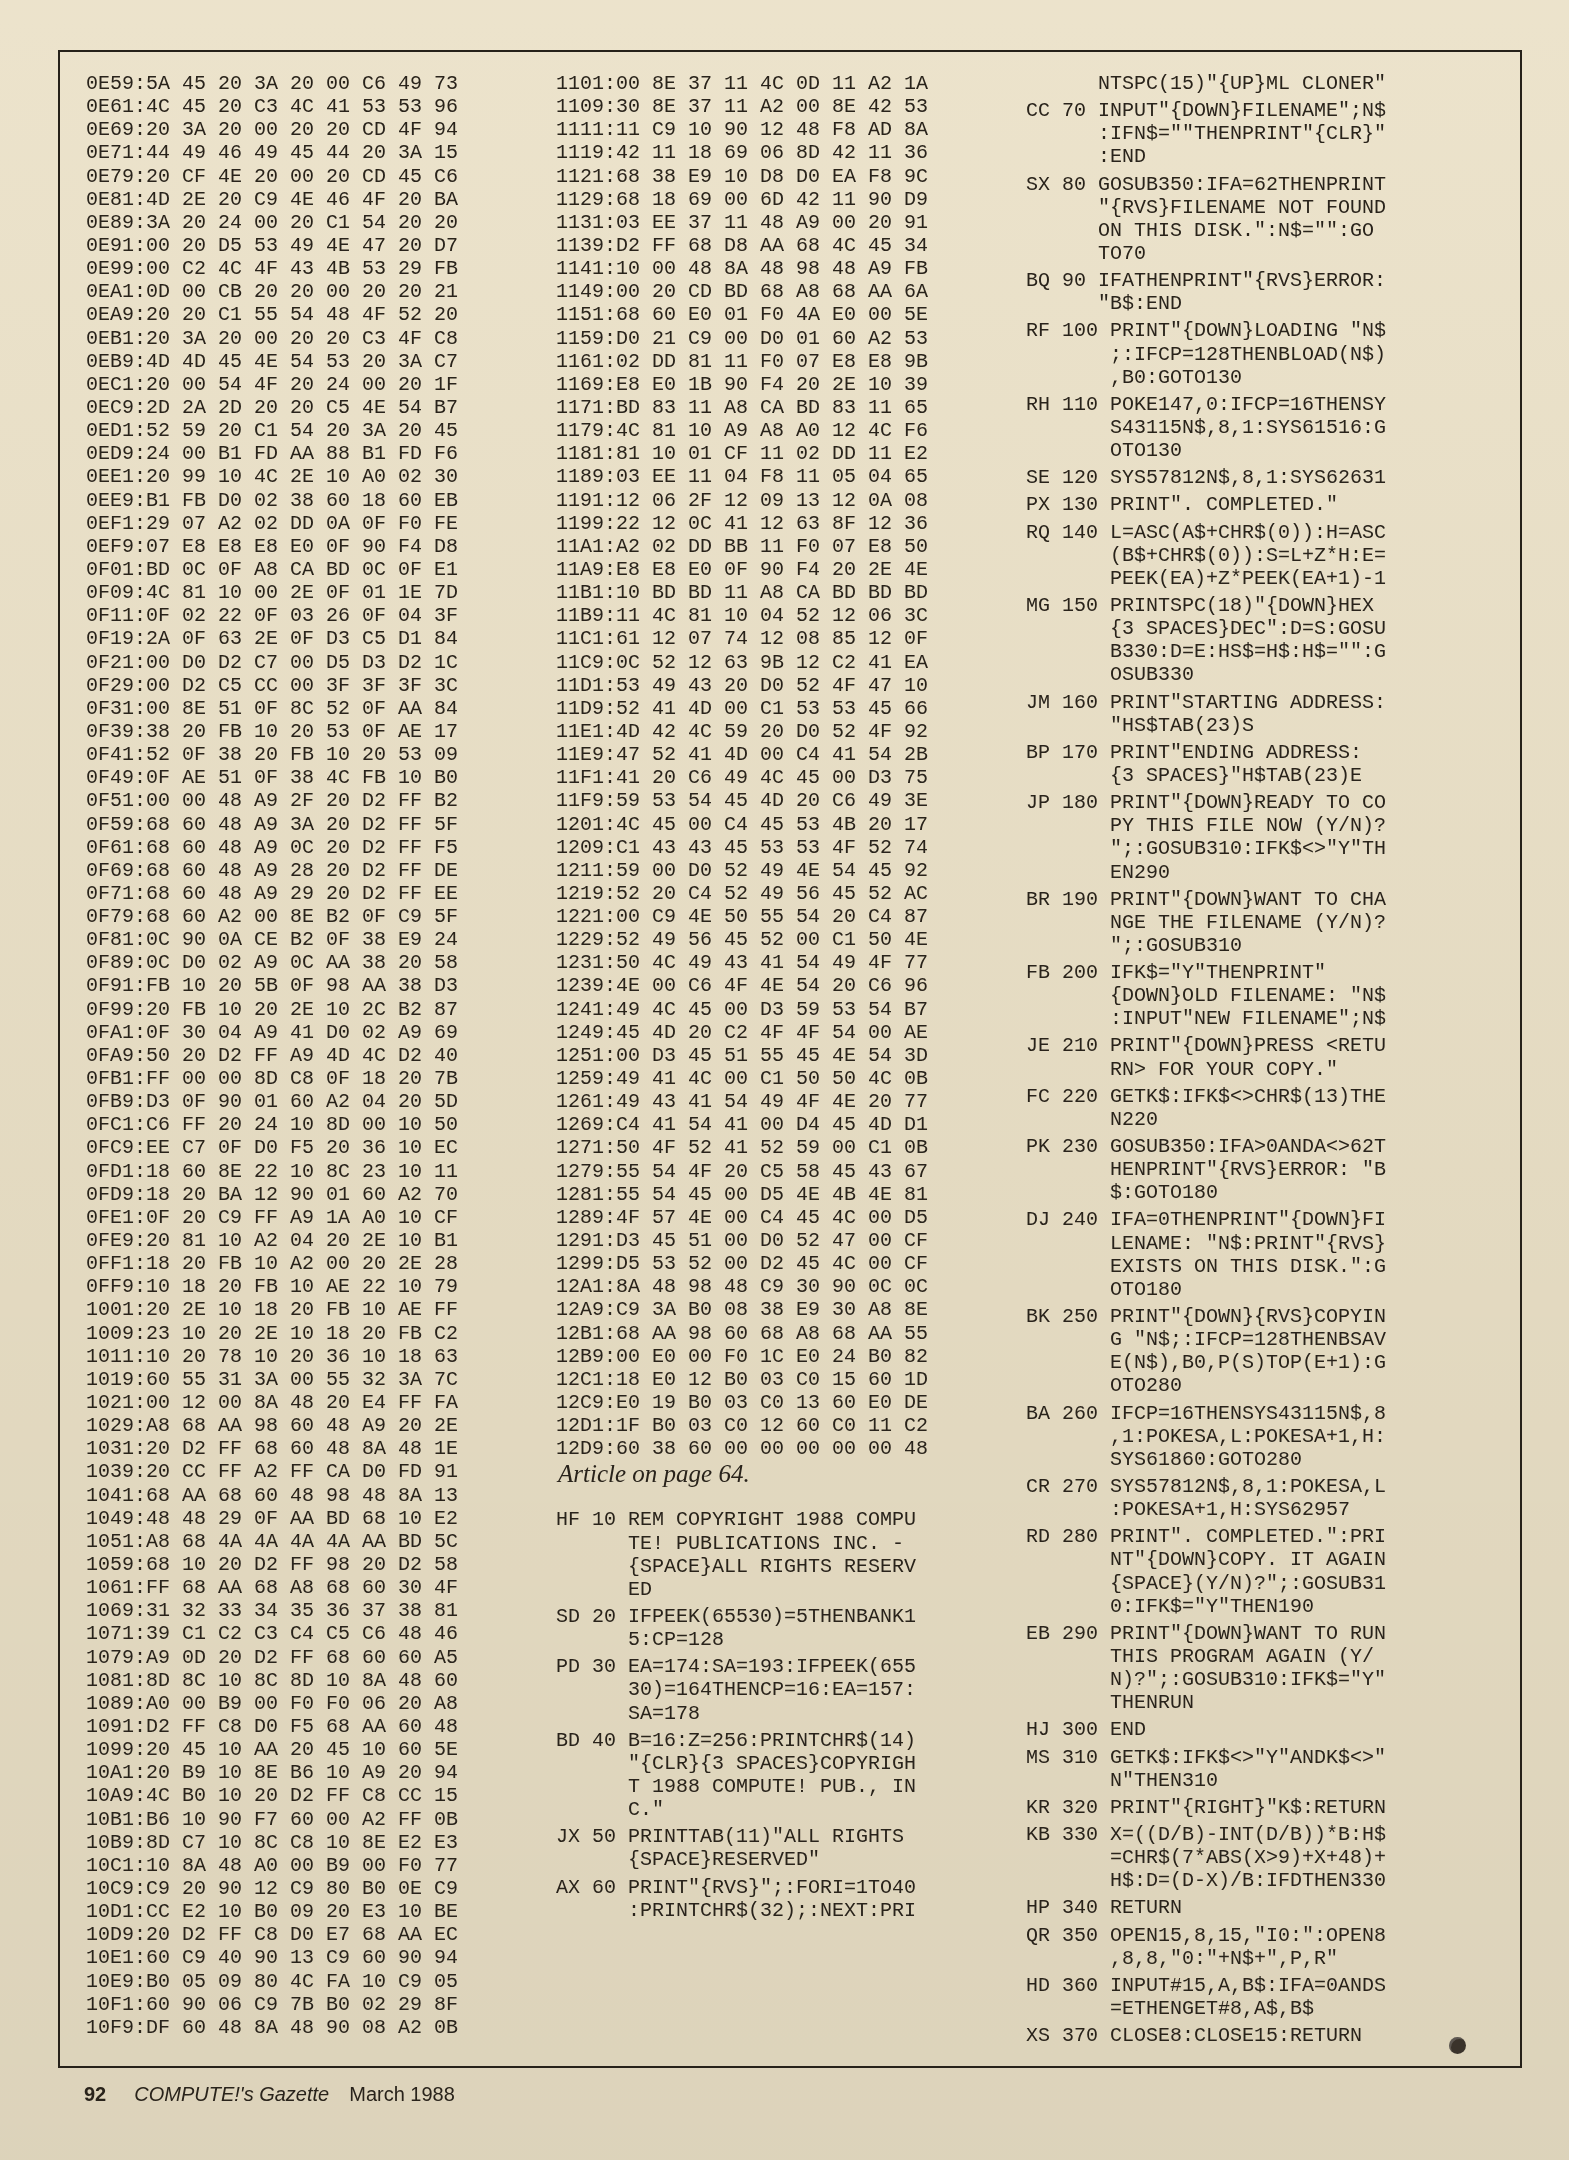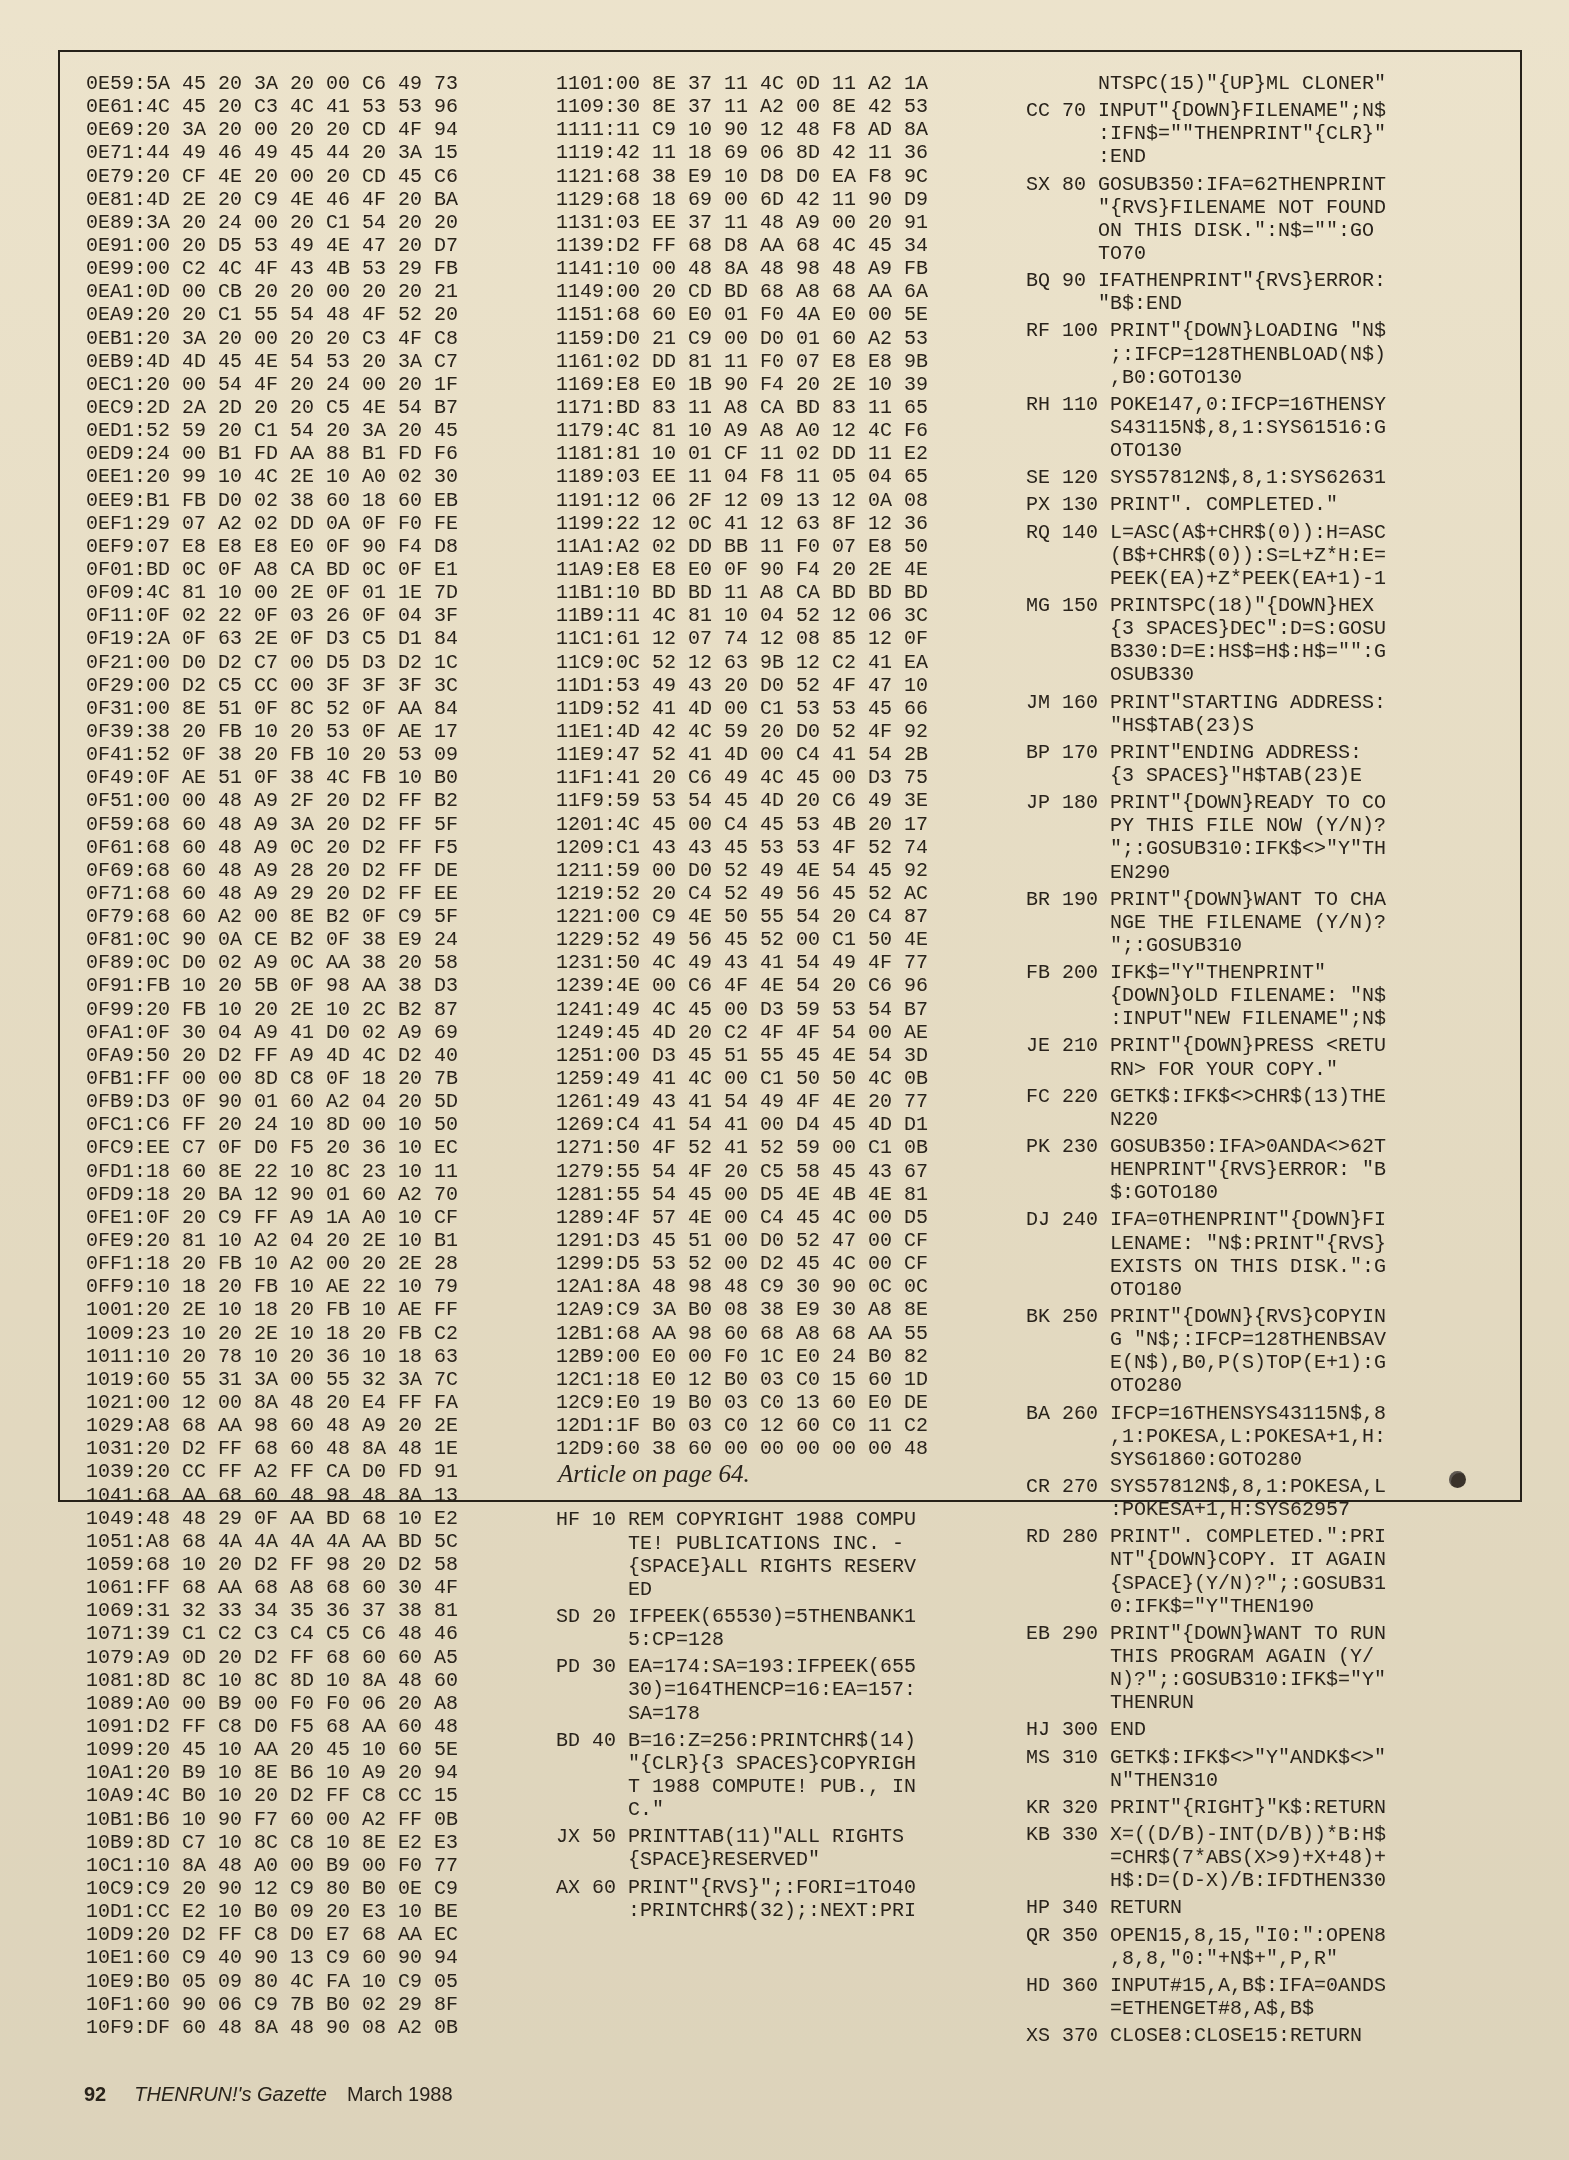--- a/index.html
+++ b/index.html
@@ -12,21 +12,21 @@
     width:1569px;height:2160px;position:relative;overflow:hidden;
     background:var(--paper);
     font-family:"Liberation Sans",sans-serif;
   }
   .paper-shade{
     position:absolute;inset:0;
     background:linear-gradient(180deg,rgba(255,255,255,.10),rgba(0,0,0,.03) 60%,rgba(0,0,0,.06));
     pointer-events:none;
   }
   .frame{
-    position:absolute;left:58px;top:50px;width:1464px;height:1452px;
+    position:absolute;left:58px;top:50px;width:1464px;height:2018px;
     border:2.5px solid var(--frame);
     box-sizing:border-box;
   }
   .cols{
     position:absolute;inset:0;
     padding:20px 0 0 26px;
     display:flex;
     box-sizing:border-box;
   }
   .col{width:470px;box-sizing:border-box;}
@@ -82,14 +82,14 @@
 
     <div class="col3">
       <div class="mono"><div class="block"><div class="tline">      NTSPC(15)"{UP}ML CLONER"</div></div><div class="block"><div class="tline">CC 70 INPUT"{DOWN}FILENAME";N$</div><div class="tline">      :IFN$=""THENPRINT"{CLR}"</div><div class="tline">      :END</div></div><div class="block"><div class="tline">SX 80 GOSUB350:IFA=62THENPRINT</div><div class="tline">      "{RVS}FILENAME NOT FOUND</div><div class="tline">      ON THIS DISK.":N$="":GO</div><div class="tline">      TO70</div></div><div class="block"><div class="tline">BQ 90 IFATHENPRINT"{RVS}ERROR:</div><div class="tline">      "B$:END</div></div><div class="block"><div class="tline">RF 100 PRINT"{DOWN}LOADING "N$</div><div class="tline">       ;:IFCP=128THENBLOAD(N$)</div><div class="tline">       ,B0:GOTO130</div></div><div class="block"><div class="tline">RH 110 POKE147,0:IFCP=16THENSY</div><div class="tline">       S43115N$,8,1:SYS61516:G</div><div class="tline">       OTO130</div></div><div class="block"><div class="tline">SE 120 SYS57812N$,8,1:SYS62631</div></div><div class="block"><div class="tline">PX 130 PRINT". COMPLETED."</div></div><div class="block"><div class="tline">RQ 140 L=ASC(A$+CHR$(0)):H=ASC</div><div class="tline">       (B$+CHR$(0)):S=L+Z*H:E=</div><div class="tline">       PEEK(EA)+Z*PEEK(EA+1)-1</div></div><div class="block"><div class="tline">MG 150 PRINTSPC(18)"{DOWN}HEX</div><div class="tline">       {3 SPACES}DEC":D=S:GOSU</div><div class="tline">       B330:D=E:HS$=H$:H$="":G</div><div class="tline">       OSUB330</div></div><div class="block"><div class="tline">JM 160 PRINT"STARTING ADDRESS:</div><div class="tline">       "HS$TAB(23)S</div></div><div class="block"><div class="tline">BP 170 PRINT"ENDING ADDRESS:</div><div class="tline">       {3 SPACES}"H$TAB(23)E</div></div><div class="block"><div class="tline">JP 180 PRINT"{DOWN}READY TO CO</div><div class="tline">       PY THIS FILE NOW (Y/N)?</div><div class="tline">       ";:GOSUB310:IFK$&lt;&gt;"Y"TH</div><div class="tline">       EN290</div></div><div class="block"><div class="tline">BR 190 PRINT"{DOWN}WANT TO CHA</div><div class="tline">       NGE THE FILENAME (Y/N)?</div><div class="tline">       ";:GOSUB310</div></div><div class="block"><div class="tline">FB 200 IFK$="Y"THENPRINT"</div><div class="tline">       {DOWN}OLD FILENAME: "N$</div><div class="tline">       :INPUT"NEW FILENAME";N$</div></div><div class="block"><div class="tline">JE 210 PRINT"{DOWN}PRESS &lt;RETU</div><div class="tline">       RN&gt; FOR YOUR COPY."</div></div><div class="block"><div class="tline">FC 220 GETK$:IFK$&lt;&gt;CHR$(13)THE</div><div class="tline">       N220</div></div><div class="block"><div class="tline">PK 230 GOSUB350:IFA&gt;0ANDA&lt;&gt;62T</div><div class="tline">       HENPRINT"{RVS}ERROR: "B</div><div class="tline">       $:GOTO180</div></div><div class="block"><div class="tline">DJ 240 IFA=0THENPRINT"{DOWN}FI</div><div class="tline">       LENAME: "N$:PRINT"{RVS}</div><div class="tline">       EXISTS ON THIS DISK.":G</div><div class="tline">       OTO180</div></div><div class="block"><div class="tline">BK 250 PRINT"{DOWN}{RVS}COPYIN</div><div class="tline">       G "N$;:IFCP=128THENBSAV</div><div class="tline">       E(N$),B0,P(S)TOP(E+1):G</div><div class="tline">       OTO280</div></div><div class="block"><div class="tline">BA 260 IFCP=16THENSYS43115N$,8</div><div class="tline">       ,1:POKESA,L:POKESA+1,H:</div><div class="tline">       SYS61860:GOTO280</div></div><div class="block"><div class="tline">CR 270 SYS57812N$,8,1:POKESA,L</div><div class="tline">       :POKESA+1,H:SYS62957</div></div><div class="block"><div class="tline">RD 280 PRINT". COMPLETED.":PRI</div><div class="tline">       NT"{DOWN}COPY. IT AGAIN</div><div class="tline">       {SPACE}(Y/N)?";:GOSUB31</div><div class="tline">       0:IFK$="Y"THEN190</div></div><div class="block"><div class="tline">EB 290 PRINT"{DOWN}WANT TO RUN</div><div class="tline">       THIS PROGRAM AGAIN (Y/</div><div class="tline">       N)?";:GOSUB310:IFK$="Y"</div><div class="tline">       THENRUN</div></div><div class="block"><div class="tline">HJ 300 END</div></div><div class="block"><div class="tline">MS 310 GETK$:IFK$&lt;&gt;"Y"ANDK$&lt;&gt;"</div><div class="tline">       N"THEN310</div></div><div class="block"><div class="tline">KR 320 PRINT"{RIGHT}"K$:RETURN</div></div><div class="block"><div class="tline">KB 330 X=((D/B)-INT(D/B))*B:H$</div><div class="tline">       =CHR$(7*ABS(X&gt;9)+X+48)+</div><div class="tline">       H$:D=(D-X)/B:IFDTHEN330</div></div><div class="block"><div class="tline">HP 340 RETURN</div></div><div class="block"><div class="tline">QR 350 OPEN15,8,15,"I0:":OPEN8</div><div class="tline">       ,8,8,"0:"+N$+",P,R"</div></div><div class="block"><div class="tline">HD 360 INPUT#15,A,B$:IFA=0ANDS</div><div class="tline">       =ETHENGET#8,A$,B$</div></div><div class="block"><div class="tline">XS 370 CLOSE8:CLOSE15:RETURN</div></div></div>
     </div>
 
   </div>
   <div class="endbug"></div>
 </div>
 
 <div class="footer">
-  <span class="pagenum">92</span><span class="mag">THENRUN!'s Gazette</span><span class="date">March 1988</span>
+  <span class="pagenum">92</span><span class="mag">COMPUTE!'s Gazette</span><span class="date">March 1988</span>
 </div>
 
 </body></html>

